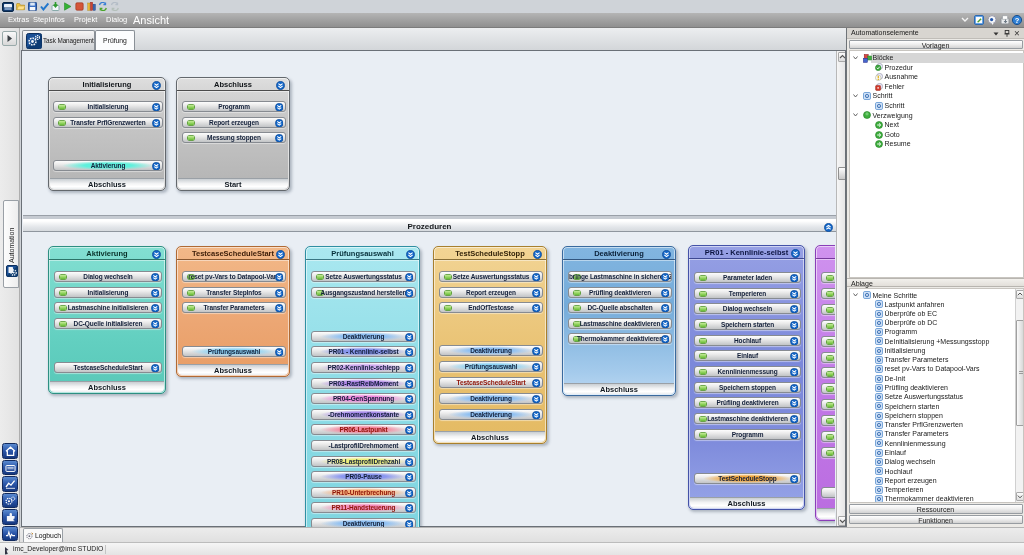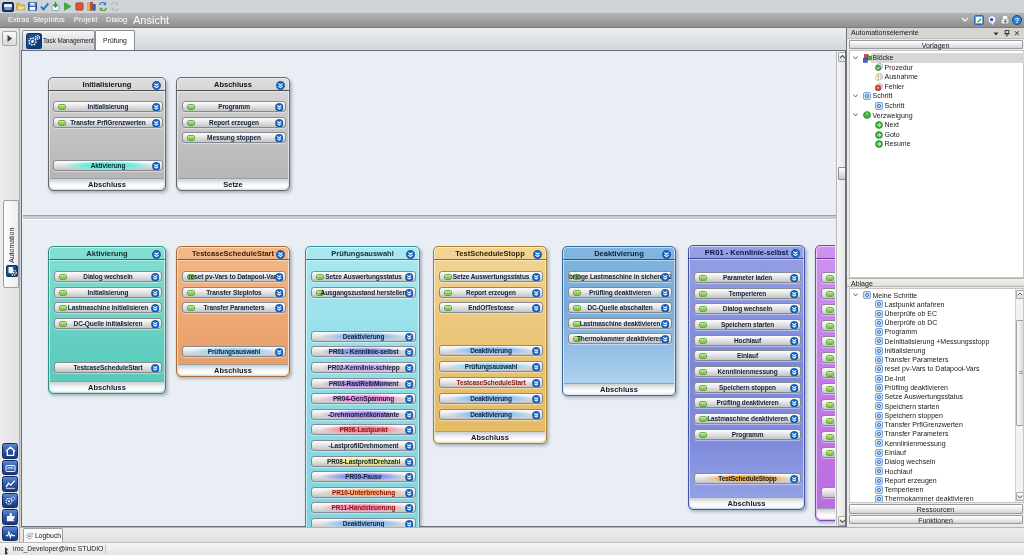--- a/index.html
+++ b/index.html
@@ -182,20 +182,25 @@
         <path d="M4 6.5 L7 6.5 L7 4.5 A1.3 1.3 0 0 1 9.6 4.5 L9.6 6.5 L12.5 6.5 L12.5 9.3 A1.3 1.3 0 0 0 12.5 11.9 L12.5 12.5 L4 12.5 Z" fill="#fff" opacity="0.95"></path>
       </svg>
     </div>
 <div class="ab" style="left:2px;top:525.5px;width:16px;height:15.5px;background:linear-gradient(#5a8ad0,#2a55a8 50%,#16387f);border:1px solid #122a5e;border-radius:2.5px">
       <svg width="15" height="14.5" viewBox="0 0 16 16">
         <path d="M3 9.5 L5 9.5 L6.2 5.5 L7.8 11.5 L9 8 L10.5 9.5 L13 9.5" stroke="#fff" stroke-width="1.2" fill="none"></path>
       </svg>
     </div>
 <div class="ab" style="left:21px;top:50px;width:825px;height:477px;background:#e9eef4;border:1px solid #6a7077;overflow:hidden">
 <div class="ab" style="left:1px;top:164px;width:813px;height:5px;background:#c6cbd2;border-top:1px solid #9aa0a8;border-bottom:1px solid #fff"></div>
+<div class="shdr" style="left:1px;top:169px;width:813px">Prozeduren<svg class="cv" viewBox="0 0 10 10">
+          <circle cx="5" cy="5" r="4.6" fill="#1266c8" stroke="#0a3f86" stroke-width="0.6"></circle>
+          <path d="M2.7 6.9 L5 5.1 L7.3 6.9" stroke="#fff" stroke-width="1.2" fill="none"></path>
+          <path d="M2.7 4.4 L5 2.6 L7.3 4.4" stroke="#fff" stroke-width="1.2" fill="none"></path>
+        </svg></div>
 <div class="ab" style="left:814px;top:0;width:11px;height:477px;background:linear-gradient(90deg,#f6f6f6,#e2e2e2);border-left:1px solid #b8b8b8">
 <div class="ab" style="left:1px;top:1px;width:9px;height:10px;background:linear-gradient(#fdfdfd,#dcdcdc);border:1px solid #a8a8a8;border-radius:1px">
           <svg width="7" height="8" viewBox="0 0 7 8">
             <path d="M1 5 L3.5 2.5 L6 5" stroke="#555" stroke-width="1.1" fill="none"></path>
           </svg>
         </div>
 <div class="ab" style="left:1px;top:465px;width:9px;height:10px;background:linear-gradient(#fdfdfd,#dcdcdc);border:1px solid #a8a8a8;border-radius:1px">
           <svg width="7" height="8" viewBox="0 0 7 8">
             <path d="M1 3 L3.5 5.5 L6 3" stroke="#555" stroke-width="1.1" fill="none"></path>
           </svg>
@@ -245,21 +250,21 @@
             <div class="bt" style="left:5px;top:38.5px;width:104px;font-size:6.5px"><i class="gi"></i><span class="tx">Report erzeugen</span><svg class="cv" viewBox="0 0 10 10">
                 <circle cx="5" cy="5" r="4.6" fill="#1266c8" stroke="#0a3f86" stroke-width="0.6"></circle>
                 <path d="M2.7 2.9 L5 4.7 L7.3 2.9" stroke="#fff" stroke-width="1.2" fill="none"></path>
                 <path d="M2.7 5.5 L5 7.3 L7.3 5.5" stroke="#fff" stroke-width="1.2" fill="none"></path>
               </svg></div>
             <div class="bt" style="left:5px;top:54px;width:104px;font-size:6.5px"><i class="gi"></i><span class="tx">Messung stoppen</span><svg class="cv" viewBox="0 0 10 10">
                 <circle cx="5" cy="5" r="4.6" fill="#1266c8" stroke="#0a3f86" stroke-width="0.6"></circle>
                 <path d="M2.7 2.9 L5 4.7 L7.3 2.9" stroke="#fff" stroke-width="1.2" fill="none"></path>
                 <path d="M2.7 5.5 L5 7.3 L7.3 5.5" stroke="#fff" stroke-width="1.2" fill="none"></path>
               </svg></div>
-            <div class="ft">Setze</div>
+            <div class="ft">Start</div>
           </div>
         </div>
 <div class="ab" style="left:48px;top:246px">
           <div class="blk" style="left:0px;top:0px;width:118px;height:148px;background:linear-gradient(#83dfd2,#62cfc0 65%,#58c8b8);border-color:#2e8f82">
             <div class="hd" style="color:#083028;border-bottom:1.5px solid rgba(10,70,60,.7)"><span>Aktivierung</span><svg class="cv" viewBox="0 0 10 10">
                 <circle cx="5" cy="5" r="4.6" fill="#1266c8" stroke="#0a3f86" stroke-width="0.6"></circle>
                 <path d="M2.7 2.9 L5 4.7 L7.3 2.9" stroke="#fff" stroke-width="1.2" fill="none"></path>
                 <path d="M2.7 5.5 L5 7.3 L7.3 5.5" stroke="#fff" stroke-width="1.2" fill="none"></path>
               </svg></div>
             <div class="bt" style="left:5px;top:24px;width:108px;font-size:6.5px"><i class="gi"></i><span class="tx">Dialog wechseln</span><svg class="cv" viewBox="0 0 10 10">

